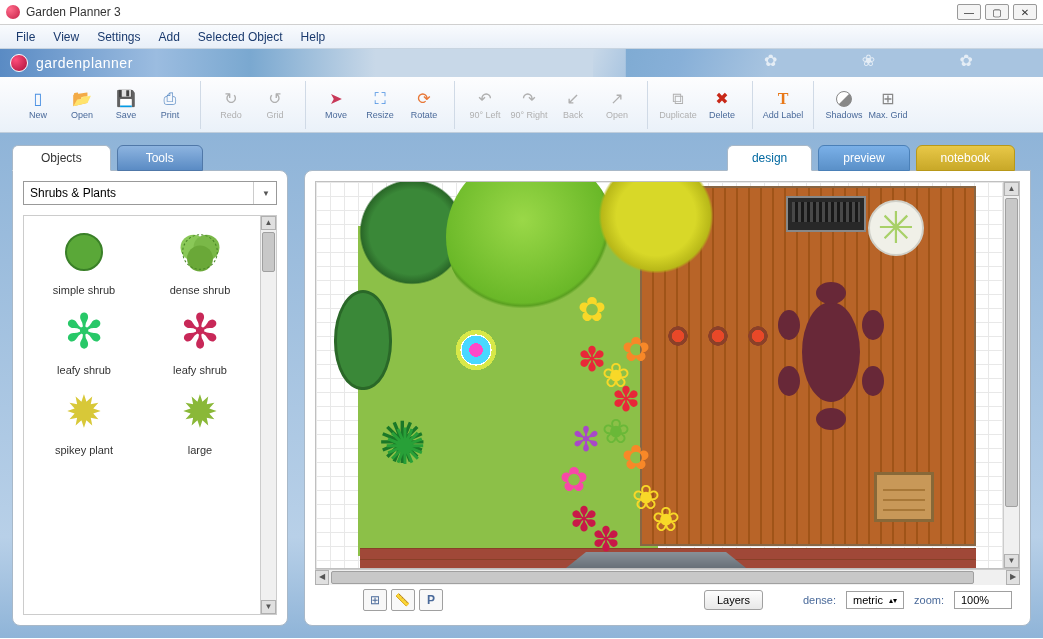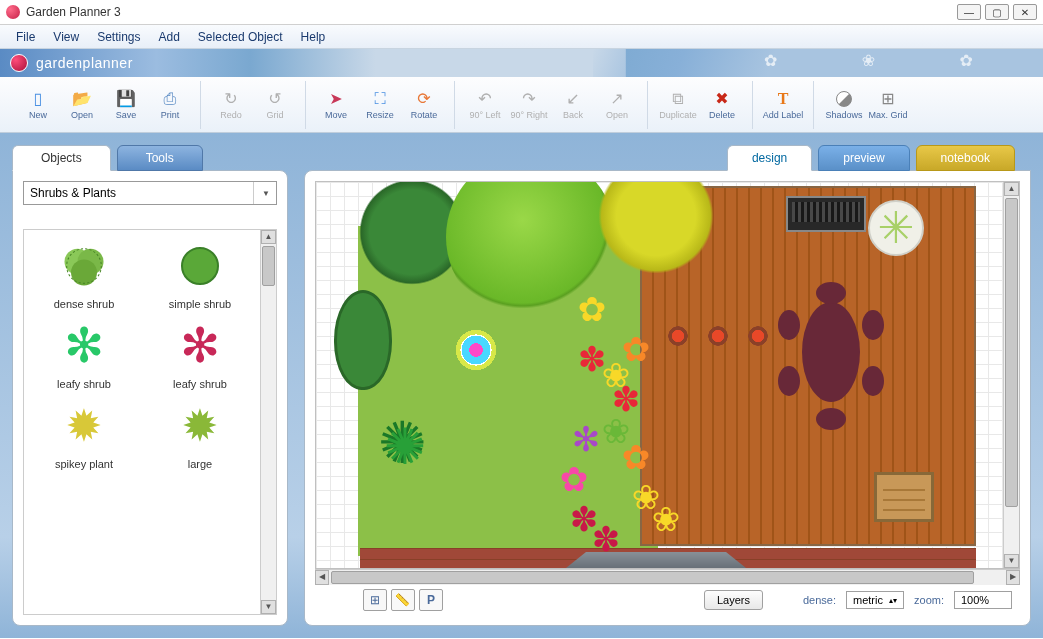--- a/index.html
+++ b/index.html
@@ -36,21 +36,21 @@
 
 .main { display: flex; height: 505px; background: linear-gradient(#8fb4d8, #b8d0e8 80%, #8fb4d8); padding: 12px; gap: 16px; }
 
 
 .left-panel { width: 276px; display: flex; flex-direction: column; }
 .panel-tabs { display: flex; gap: 6px; margin-bottom: -1px; z-index: 1; }
 .ptab { padding: 5px 28px; font-size: 12px; border-radius: 6px 6px 0 0; cursor: pointer; border: 1px solid #a8b8c8; }
 .ptab.active { background: #fff; border-bottom-color: #fff; color: #333; }
 .ptab.inactive { background: linear-gradient(#8db4e0, #5a8bc4); color: #fff; border-color: #5078a8; }
 .panel-body { flex: 1; background: #fff; border: 1px solid #a8b8c8; border-radius: 0 8px 8px 8px; padding: 10px; display: flex; flex-direction: column; }
-.category-select { display: flex; border: 1px solid #999; height: 24px; align-items: center; padding: 0 6px; font-size: 12px; margin-bottom: 24px; position: relative; cursor: pointer; }
+.category-select { display: flex; border: 1px solid #999; height: 24px; align-items: center; padding: 0 6px; font-size: 12px; margin-bottom: 10px; position: relative; cursor: pointer; }
 .category-select::after { content: "▼"; position: absolute; right: 6px; font-size: 8px; color: #555; }
 .category-select .sep { position: absolute; right: 22px; top: 0; bottom: 0; width: 1px; background: #ccc; }
 .palette-wrap { flex: 1; display: flex; border: 1px solid #ccc; overflow: hidden; }
 .palette { flex: 1; display: grid; grid-template-columns: 1fr 1fr; gap: 8px 4px; padding: 8px 4px; overflow-y: auto; align-content: start; }
 .palette-item { display: flex; flex-direction: column; align-items: center; cursor: pointer; }
 .palette-item .shape { width: 56px; height: 56px; display: flex; align-items: center; justify-content: center; }
 .palette-item .plabel { font-size: 11px; color: #333; margin-top: 4px; }
 .vscroll { width: 16px; background: #f0f0f0; border-left: 1px solid #ccc; position: relative; }
 .vscroll .thumb { position: absolute; top: 16px; left: 1px; right: 1px; height: 40px; background: #c8c8c8; border: 1px solid #a0a0a0; border-radius: 2px; }
 .vscroll .up, .vscroll .down { position: absolute; left: 0; right: 0; height: 14px; background: #e0e0e0; border: 1px solid #b0b0b0; font-size: 8px; text-align: center; line-height: 12px; color: #555; }
@@ -246,36 +246,36 @@
     </div>
     <div class="panel-body">
       <div class="category-select">
         <span>Shrubs &amp; Plants</span>
         <span class="sep"></span>
       </div>
       <div class="palette-wrap">
         <div class="palette">
           <div class="palette-item">
             <div class="shape">
+                <svg width="48" height="48" viewBox="0 0 48 48">
+                  <circle cx="24" cy="24" r="18" fill="#5aa838" stroke="#3a8028" stroke-width="2"></circle>
+                </svg>
+              </div>
+            <div class="plabel">simple shrub</div>
+          </div>
+          <div class="palette-item">
+            <div class="shape">
                 <svg width="52" height="52" viewBox="0 0 48 48">
                   <circle cx="18" cy="20" r="12" fill="#8ac858"></circle>
                   <circle cx="30" cy="20" r="12" fill="#7ab848"></circle>
                   <circle cx="24" cy="30" r="12" fill="#6aa838"></circle>
                   <circle cx="24" cy="24" r="16" fill="none" stroke="#4a8828" stroke-width="1" stroke-dasharray="2 2"></circle>
                 </svg>
               </div>
             <div class="plabel">dense shrub</div>
-          </div>
-          <div class="palette-item">
-            <div class="shape">
-                <svg width="48" height="48" viewBox="0 0 48 48">
-                  <circle cx="24" cy="24" r="18" fill="#5aa838" stroke="#3a8028" stroke-width="2"></circle>
-                </svg>
-              </div>
-            <div class="plabel">simple shrub</div>
           </div>
           <div class="palette-item">
             <div class="shape">
                 <div style="font-size:48px;color:#28c868;line-height:48px">✻</div>
               </div>
             <div class="plabel">leafy shrub</div>
           </div>
           <div class="palette-item">
             <div class="shape">
                 <div style="font-size:48px;color:#c82858;line-height:48px">✻</div>

